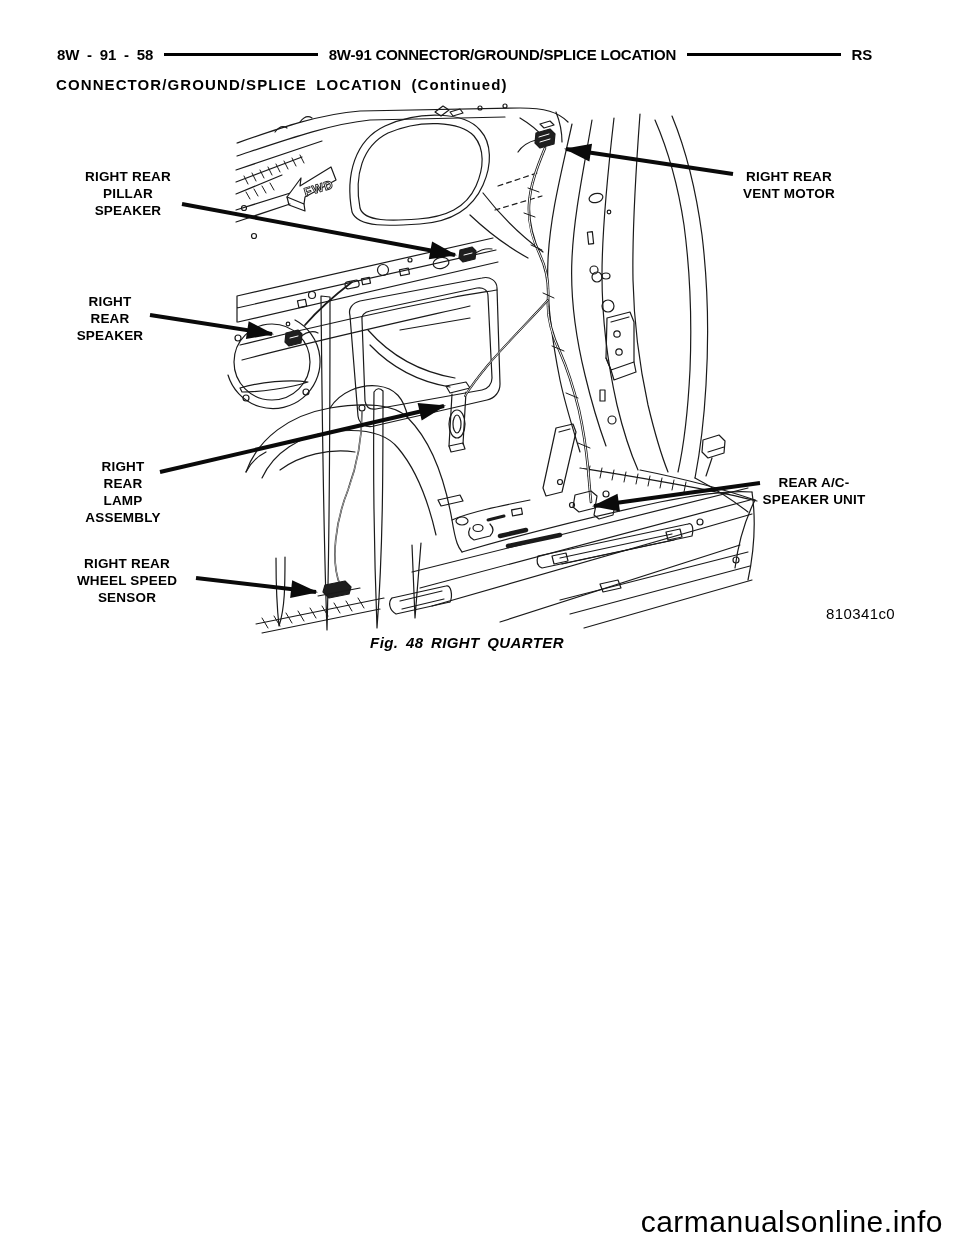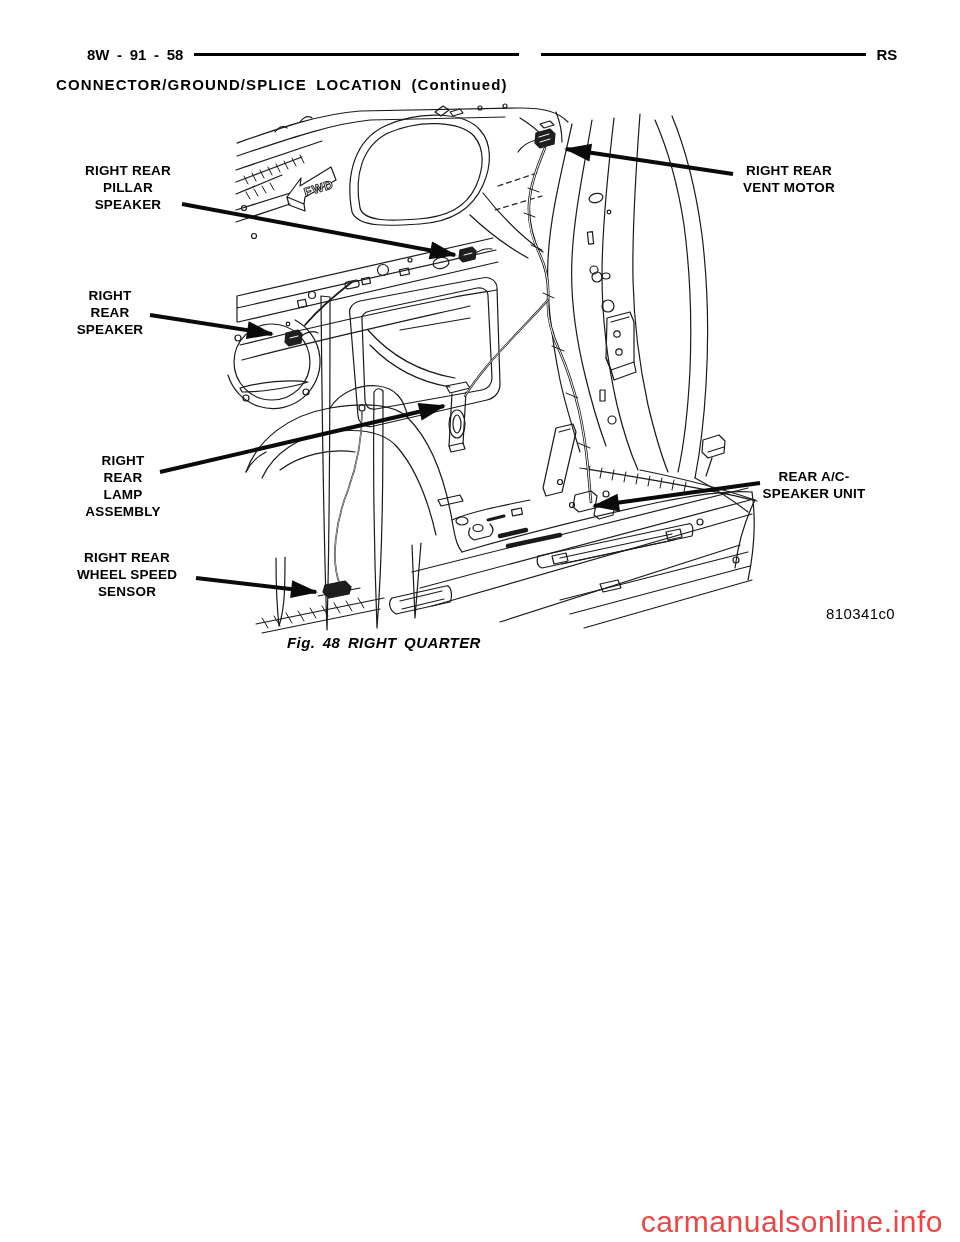--- a/index.html
+++ b/index.html
@@ -3,63 +3,64 @@
 <meta charset="utf-8">
 <style>
   html,body{margin:0;padding:0;background:#e8e8e8;}
   .page{
     position:relative;width:960px;height:1242px;margin:0 auto;
     background:#ffffff;overflow:hidden;
     font-family:"Liberation Sans","DejaVu Sans",sans-serif;color:#000;
   }
   
   .hdr{
-    position:absolute;left:57px;right:63px;top:44px;height:20px;
+    position:absolute;left:57px;right:88px;top:44px;height:20px;
     display:flex;align-items:center;
-    font-weight:bold;font-size:15px;letter-spacing:-0.2px;white-space:nowrap;margin-left:30px;
+    font-weight:bold;font-size:15px;letter-spacing:-0.2px;white-space:nowrap;
   }
   .hdr .code-left{word-spacing:4px;}
   .hdr .rule{flex:1 1 auto;height:3px;background:#000;margin:0 11px;}
   .hdr .title-center{letter-spacing:-0.2px;}
   .subtitle{
     position:absolute;left:56px;top:76px;
     font-weight:bold;font-size:15px;letter-spacing:1.1px;word-spacing:4px;white-space:nowrap;
   }
   
   .fig-svg{position:absolute;left:0;top:0;width:960px;height:1242px;}
   .lbl{
     position:absolute;text-align:center;font-weight:bold;font-size:13.5px;
-    line-height:17px;letter-spacing:0.2px;white-space:pre-line;
+    line-height:17px;letter-spacing:0.2px;white-space:pre-line;margin-top:6px;
   }
   .lbl-pillar-speaker{left:66px;top:162px;width:124px;}
   .lbl-vent-motor{left:730px;top:162px;width:118px;}
   .lbl-rear-speaker{left:58px;top:287px;width:104px;}
   .lbl-lamp-assembly{left:60px;top:452px;width:126px;}
   .lbl-wheel-sensor{left:56px;top:549px;width:142px;}
   .lbl-ac-heater{left:756px;top:468px;width:116px;}
   .fig-code{
     position:absolute;left:826px;top:605px;font-size:15px;letter-spacing:0.4px;
   }
   .caption{
-    position:absolute;left:287px;top:634px;width:360px;text-align:left;
+    position:absolute;left:287px;top:634px;width:360px;text-align:center;
     font-weight:bold;font-style:italic;font-size:15px;letter-spacing:0.4px;word-spacing:3px;
   }
   .watermark{
     position:absolute;right:17px;top:1205px;
-    font-size:30px;color:#ef4444;letter-spacing:0.5px;font-weight:normal;
+    font-size:30px;color:#000000;letter-spacing:0.5px;font-weight:normal;
   }
 </style>
 </head>
 <body>
 
 <div class="page">
 
   <div class="hdr">
     <span class="code-left">8W - 91 - 58</span>
     <span class="rule"></span>
+    <span class="title-center">8W-91 CONNECTOR/GROUND/SPLICE LOCATION</span>
     <span class="rule"></span>
     <span class="code-right">RS</span>
   </div>
 
   <div class="subtitle">CONNECTOR/GROUND/SPLICE LOCATION (Continued)</div>
 
   <svg class="fig-svg" viewBox="0 0 960 1242" xmlns="http://www.w3.org/2000/svg">
     <defs>
       <marker id="ah" markerUnits="userSpaceOnUse" markerWidth="30" markerHeight="20" refX="26" refY="10" orient="auto">
         <path d="M1,1 L28,10 L1,19 Z" fill="#0a0a0a"></path>

